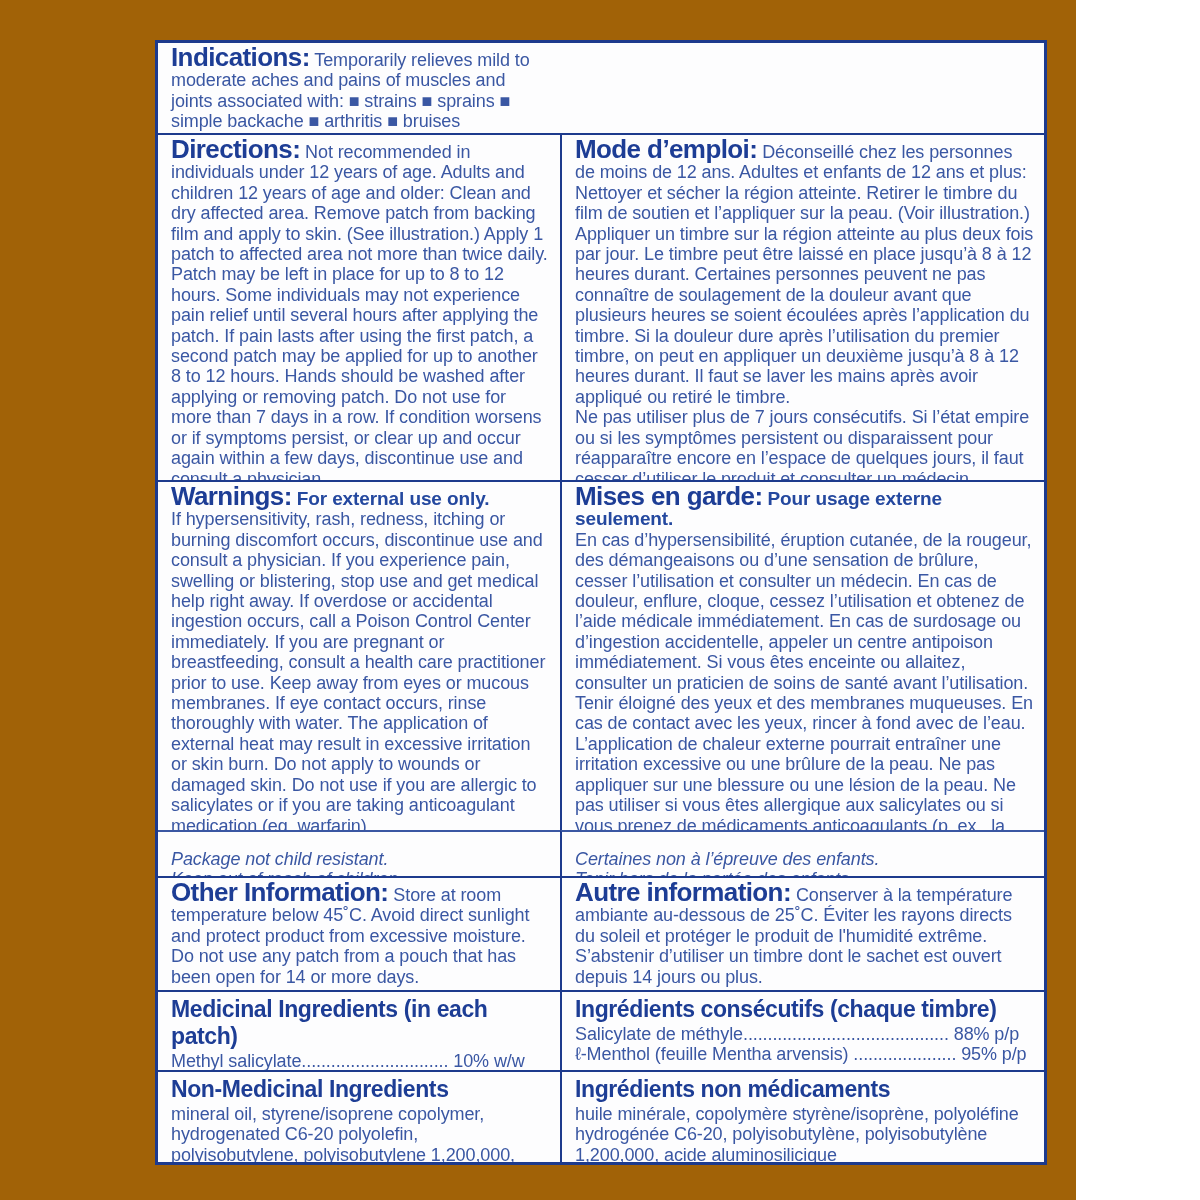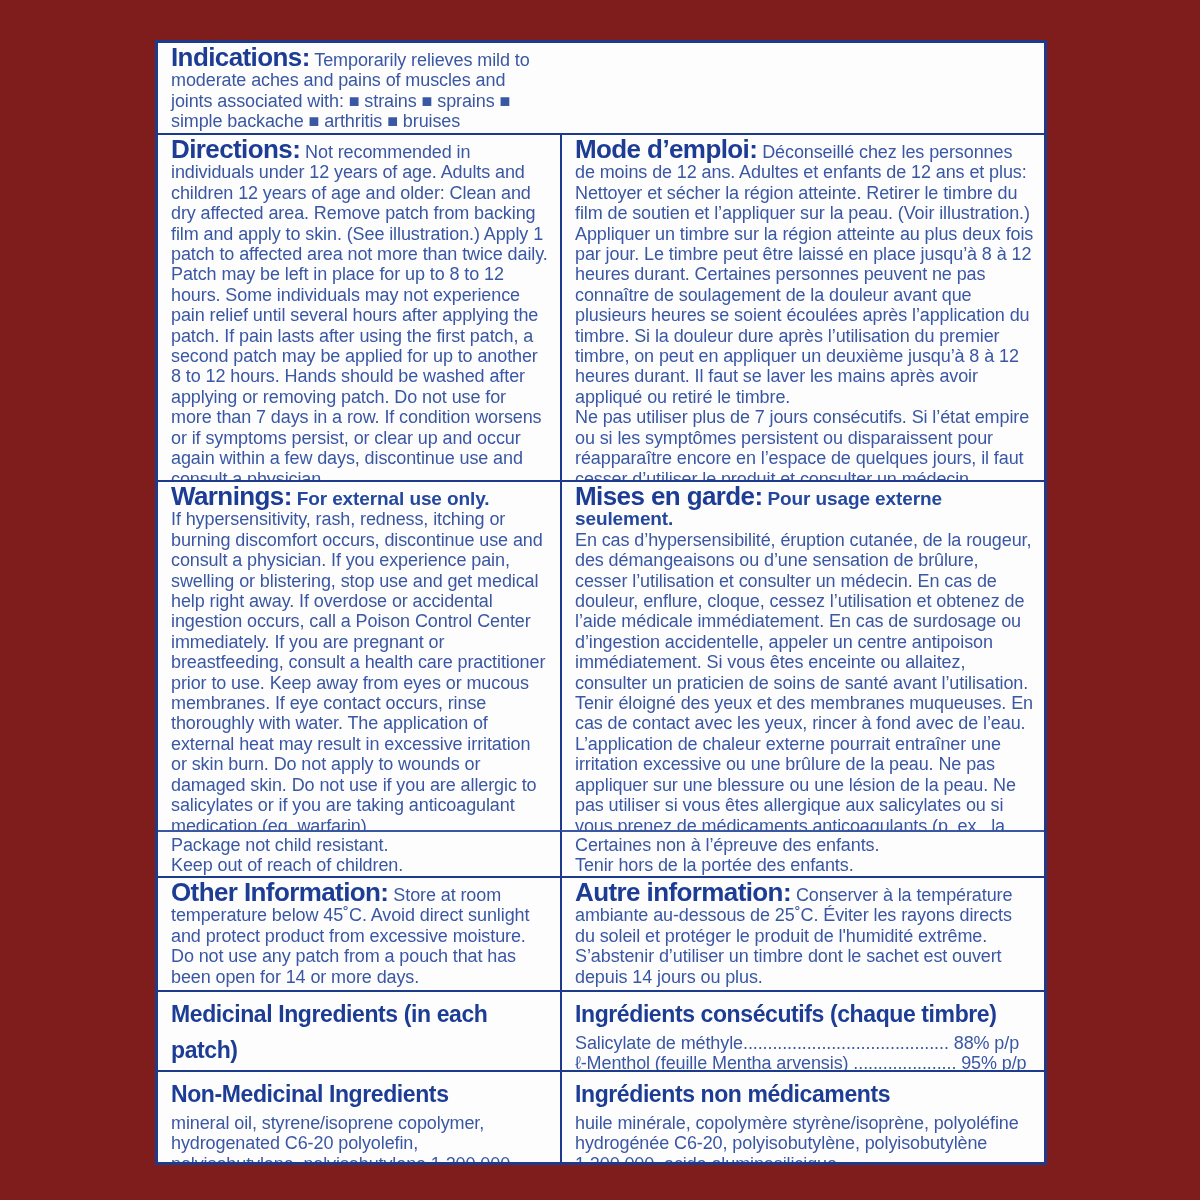--- a/index.html
+++ b/index.html
@@ -1,20 +1,20 @@
 <!DOCTYPE html>
 <html><head>
 <meta charset="utf-8">
 <style>
   html, body { margin: 0; padding: 0; }
   .page {
     position: relative;
-    width: 1200px;
+    width: 1076px;
     height: 1200px;
-    background: #7f1d1d;
+    background: #a16207;
     font-family: "Liberation Sans", sans-serif;
     overflow: hidden;
   }
   .label {
     position: absolute;
     left: 155px;
     top: 40px;
     width: 892px;
     height: 1125px;
     box-sizing: border-box;
@@ -48,31 +48,31 @@
     color: #1d3d95;
     letter-spacing: -0.6px;
   }
   .subbold { font-weight: 700; font-size: 19px; color: #24489f; }
   .h-ing {
     display: block;
     font-size: 23px;
     font-weight: 700;
     color: #1d3d95;
     letter-spacing: -0.4px;
-    line-height: 36px;
+    line-height: 27px;
     margin-bottom: 1px;
   }
   p { margin: 0; }
   .warn-wrap {
     display: grid;
     grid-template-columns: 402px 1fr;
     grid-template-rows: 1fr 46px;
     box-sizing: border-box;
   }
-  .pkg { border-top: 2px solid #3a57a3; padding-top: 3px; }
+  .pkg { border-top: 2px solid #3a57a3; padding-top: 17px; font-style: italic; }
   .it { }
   .ing-line { white-space: nowrap; }
 </style>
 </head>
 <body>
 
 <div class="page">
   <div class="label">
 
     <div class="row">

